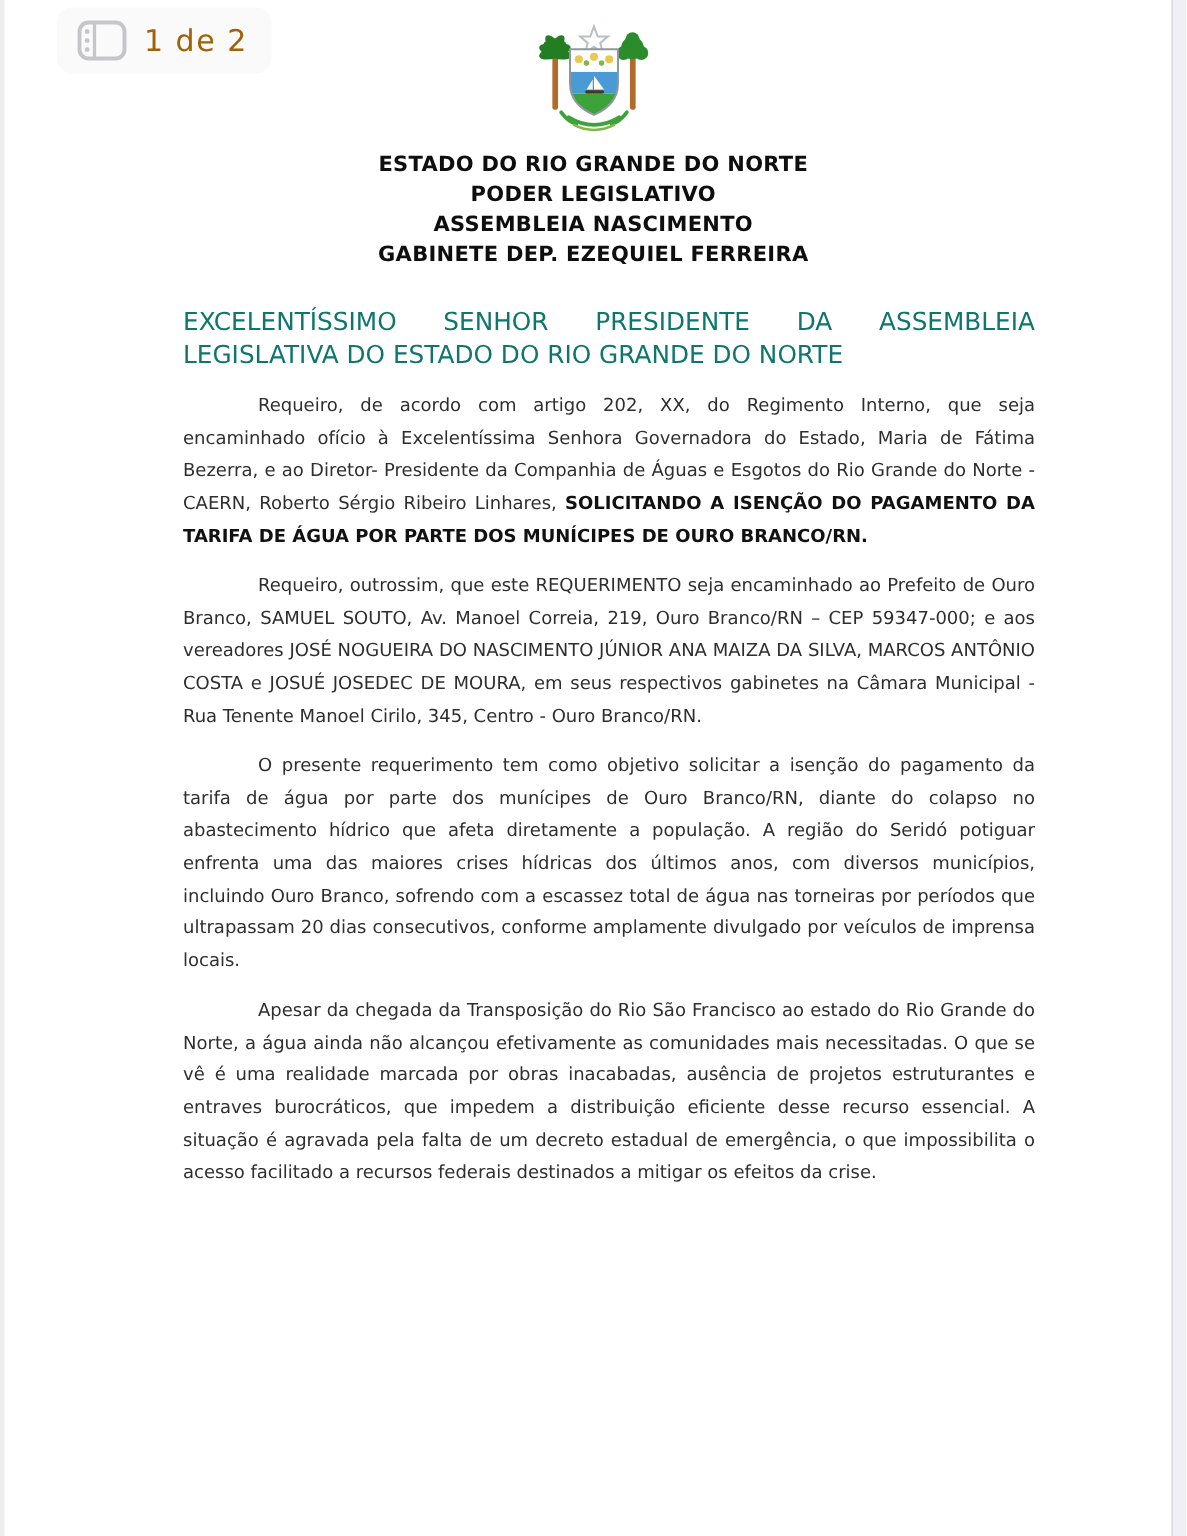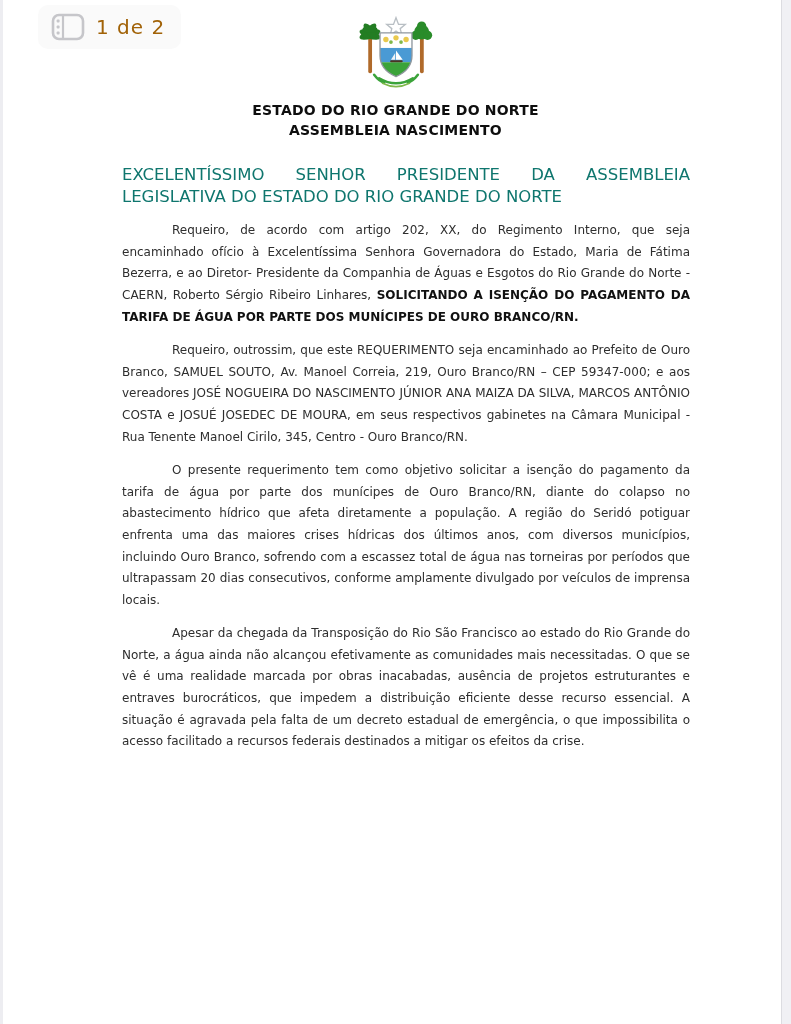--- a/index.html
+++ b/index.html
@@ -117,21 +117,23 @@
       <path d="M24,70 q6,8 12,9"></path>
       <path d="M76,70 q-6,8 -12,9"></path>
     </g>
     <g fill="none" stroke="#7fb84a" stroke-width="2" stroke-linecap="round">
       <path d="M34,80 q16,8 32,0"></path>
     </g>
   </svg>
 
   <div class="letterhead">
     <div>ESTADO DO RIO GRANDE DO NORTE</div>
+    <div>PODER LEGISLATIVO</div>
     <div>ASSEMBLEIA NASCIMENTO</div>
+    <div>GABINETE DEP. EZEQUIEL FERREIRA</div>
   </div>
 
   <div class="text-col">
     <div class="addressee">EXCELENTÍSSIMO SENHOR PRESIDENTE DA ASSEMBLEIA LEGISLATIVA DO ESTADO DO RIO GRANDE DO NORTE</div>
 
     <div class="req-block">
         <p class="para"><span>Requeiro, de acordo com artigo 202, XX, do Regimento Interno, que seja encaminhado ofício à Excelentíssima Senhora Governadora do Estado, Maria de Fátima Bezerra, e ao Diretor- Presidente da Companhia de Águas e Esgotos do Rio Grande do Norte - CAERN, Roberto Sérgio Ribeiro Linhares, </span><span class="b">SOLICITANDO A ISENÇÃO DO PAGAMENTO DA TARIFA DE ÁGUA POR PARTE DOS MUNÍCIPES DE OURO BRANCO/RN.</span></p>
         <p class="para"><span>Requeiro, outrossim, que este REQUERIMENTO seja encaminhado ao Prefeito de Ouro Branco, SAMUEL SOUTO, Av. Manoel Correia, 219, Ouro Branco/RN – CEP 59347-000; e aos vereadores JOSÉ NOGUEIRA DO NASCIMENTO JÚNIOR ANA MAIZA DA SILVA, MARCOS ANTÔNIO COSTA e JOSUÉ JOSEDEC DE MOURA, em seus respectivos gabinetes na Câmara Municipal - Rua Tenente Manoel Cirilo, 345, Centro - Ouro Branco/RN.</span></p>
       </div>
 

